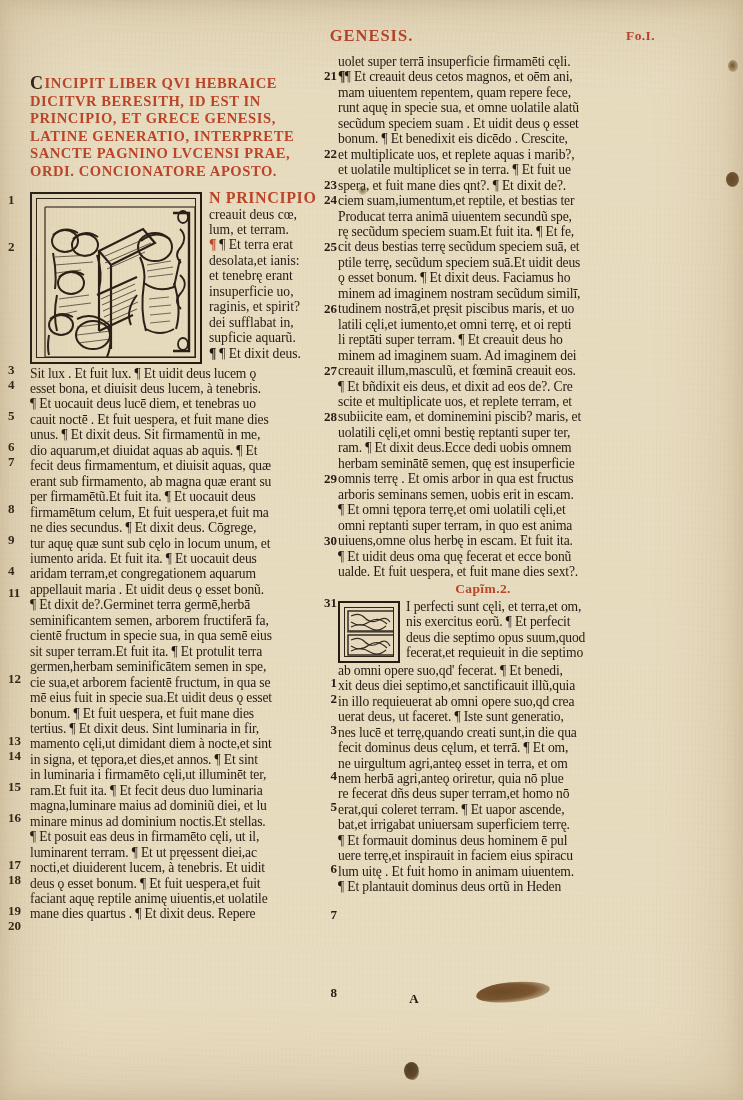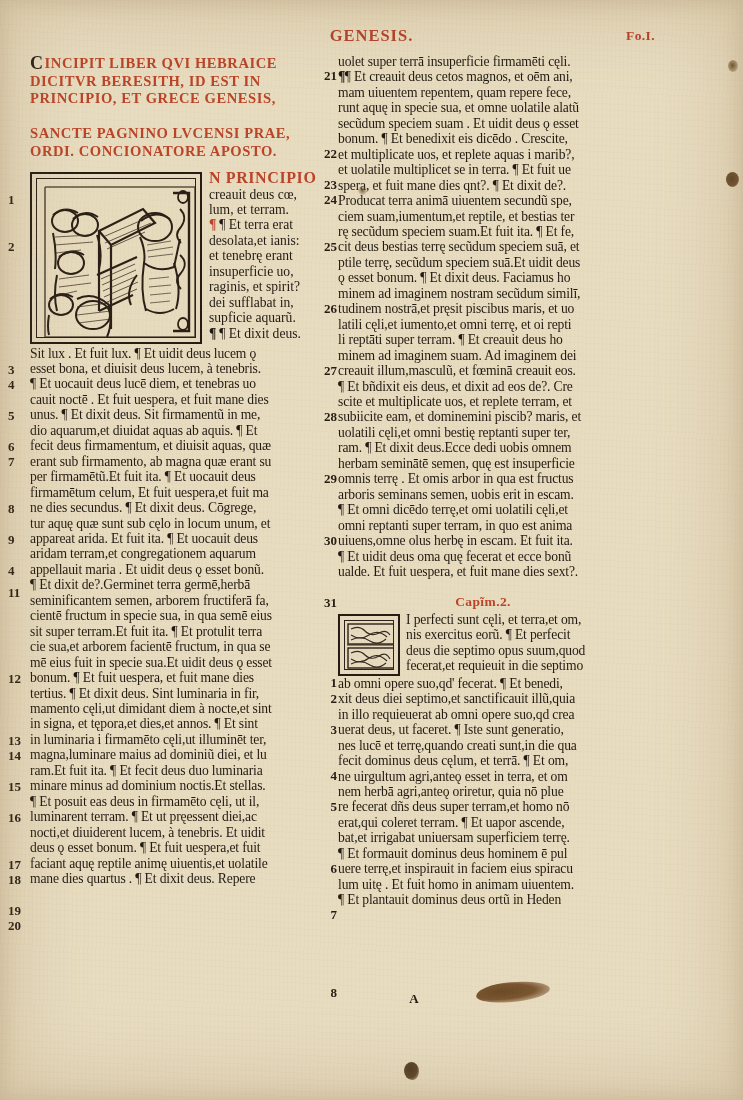--- a/index.html
+++ b/index.html
@@ -106,20 +106,21 @@
 
   
   .incipit {
     color: #bb4428;
     font-weight: bold;
     font-size: 14.6px;
     line-height: 17.6px;
     letter-spacing: .55px;
     text-transform: uppercase;
     font-family: "Liberation Serif", serif;
+    margin-top: 20px;
   }
   .incipit .drop-c {
     display: inline-block;
     color: #2a2019;
     font-size: 18px;
     font-weight: bold;
     line-height: 1;
     vertical-align: -1px;
     margin-right: 1px;
   }
@@ -163,21 +164,21 @@
     border: 1px solid #2b2118;
     overflow: hidden;
   }
 
   .chapter-head {
     color: #bb4428;
     font-weight: bold;
     font-size: 13.5px;
     letter-spacing: .4px;
     text-align: center;
-    margin: 15px 0 2px 0;
+    margin: 2px 0 2px 0;
     font-family: "Liberation Serif", serif;
   }
 
   
   .pil {
     font-weight: bold;
     color: #1e1810;
     font-family: "Liberation Serif", serif;
     letter-spacing: -.5px;
   }
@@ -272,21 +273,21 @@
     <div class="vn" style="top:849px">19</div>
     <div class="vn" style="top:864px">20</div>
   </div>
 
   <div class="col col-left">
 
     <div class="incipit">
       <span class="drop-c">C</span><span>INCIPIT LIBER QVI HEBRAICE</span><br>
       <span>DICITVR BERESITH, ID EST IN</span><br>
       <span>PRINCIPIO, ET GRECE GENESIS,</span><br>
-      <br>
+      <span>LATINE GENERATIO, INTERPRETE</span><br>
       <span>SANCTE PAGNINO LVCENSI PRAE,</span><br>
       <span>ORDI. CONCIONATORE APOSTO.</span>
     </div>
 
     <div style="height:8px"></div>
 
     <div class="woodcut-wrap">
       <div class="woodcut">
         <div class="woodcut-inner">
           <svg width="166" height="166" viewBox="0 0 166 166">
@@ -382,36 +383,37 @@
     <div class="p tight">¶ Et uocauit deus lucē diem, et tenebras uo</div>
     <div class="p tight">cauit noctē . Et fuit uespera, et fuit mane dies</div>
     <div class="p tight">unus. ¶ Et dixit deus. Sit firmamentũ in me,</div>
     <div class="p tight">dio aquarum,et diuidat aquas ab aquis. ¶ Et</div>
     <div class="p tight">fecit deus firmamentum, et diuisit aquas, quæ</div>
     <div class="p tight">erant sub firmamento, ab magna quæ erant su</div>
     <div class="p tight">per firmamētũ.Et fuit ita. ¶ Et uocauit deus</div>
     <div class="p tight">firmamētum celum, Et fuit uespera,et fuit ma</div>
     <div class="p tight">ne dies secundus. ¶ Et dixit deus. Cōgrege,</div>
     <div class="p tight">tur aquę quæ sunt sub cęlo in locum unum, et</div>
-    <div class="p tight">appareat arida. Et fuit ita. ¶ Et uocauit deus</div>
+    <div class="p tight">iumento arida. Et fuit ita. ¶ Et uocauit deus</div>
     <div class="p tight">aridam terram,et congregationem aquarum</div>
     <div class="p tight">appellauit maria . Et uidit deus ǫ esset bonũ.</div>
     <div class="p tight">¶ Et dixit de?.Germinet terra germē,herbā</div>
     <div class="p tight">seminificantem semen, arborem fructiferā fa,</div>
     <div class="p tight">cientē fructum in specie sua, in qua semē eius</div>
     <div class="p tight">sit super terram.Et fuit ita. ¶ Et protulit terra</div>
+    <div class="p tight">germen,herbam seminificātem semen in spe,</div>
     <div class="p tight">cie sua,et arborem facientē fructum, in qua se</div>
     <div class="p tight">mē eius fuit in specie sua.Et uidit deus ǫ esset</div>
     <div class="p tight">bonum. ¶ Et fuit uespera, et fuit mane dies</div>
     <div class="p tight">tertius. ¶ Et dixit deus. Sint luminaria in fir,</div>
     <div class="p tight">mamento cęli,ut dimidant diem à nocte,et sint</div>
     <div class="p tight">in signa, et tępora,et dies,et annos. ¶ Et sint</div>
     <div class="p tight">in luminaria i firmamēto cęli,ut illuminēt ter,</div>
+    <div class="p tight">ram.Et fuit ita. ¶ Et fecit deus duo luminaria</div>
     <div class="p tight">magna,luminare maius ad dominiũ diei, et lu</div>
-    <div class="p tight">ram.Et fuit ita. ¶ Et fecit deus duo luminaria</div>
     <div class="p tight">minare minus ad dominium noctis.Et stellas.</div>
     <div class="p tight">¶ Et posuit eas deus in firmamēto cęli, ut il,</div>
     <div class="p tight">luminarent terram. ¶ Et ut pręessent diei,ac</div>
     <div class="p tight">nocti,et diuiderent lucem, à tenebris. Et uidit</div>
     <div class="p tight">deus ǫ esset bonum. ¶ Et fuit uespera,et fuit</div>
     <div class="p tight">faciant aquę reptile animę uiuentis,et uolatile</div>
     <div class="p tight">mane dies quartus . ¶ Et dixit deus. Repere</div>
   </div>
 
   <div class="vnum-col vnum-mid">
@@ -440,41 +442,41 @@
   <div class="col col-right">
     <div class="p tight">uolet super terrā insuperficie firmamēti cęli.</div>
     <div class="p tight"><span class="pil">¶</span><span>¶ Et creauit deus cetos magnos, et oēm ani,</span></div>
     <div class="p tight">mam uiuentem repentem, quam repere fece,</div>
     <div class="p tight">runt aquę in specie sua, et omne uolatile alatũ</div>
     <div class="p tight">secũdum speciem suam . Et uidit deus ǫ esset</div>
     <div class="p tight">bonum. ¶ Et benedixit eis dicēdo . Crescite,</div>
     <div class="p tight">et multiplicate uos, et replete aquas i marib?,</div>
     <div class="p tight">et uolatile multiplicet se in terra. ¶ Et fuit ue</div>
     <div class="p tight">spera, et fuit mane dies qnt?. ¶ Et dixit de?.</div>
+    <div class="p tight">ciem suam,iumentum,et reptile, et bestias ter</div>
     <div class="p tight">Producat terra animā uiuentem secundũ spe,</div>
-    <div class="p tight">ciem suam,iumentum,et reptile, et bestias ter</div>
     <div class="p tight">rę secũdum speciem suam.Et fuit ita. ¶ Et fe,</div>
     <div class="p tight">cit deus bestias terrę secũdum speciem suā, et</div>
     <div class="p tight">ptile terrę, secũdum speciem suā.Et uidit deus</div>
     <div class="p tight">ǫ esset bonum. ¶ Et dixit deus. Faciamus ho</div>
     <div class="p tight">minem ad imaginem nostram secũdum similī,</div>
     <div class="p tight">tudinem nostrā,et pręsit piscibus maris, et uo</div>
     <div class="p tight">latili cęli,et iumento,et omni terrę, et oi repti</div>
     <div class="p tight"><span>li reptāti super terram. ¶ Et creauit deus ho</span></div>
     <div class="p tight">minem ad imaginem suam. Ad imaginem dei</div>
     <div class="p tight">creauit illum,masculũ, et fœminā creauit eos.</div>
     <div class="p tight">¶ Et bñdixit eis deus, et dixit ad eos de?. Cre</div>
     <div class="p tight">scite et multiplicate uos, et replete terram, et</div>
     <div class="p tight">subiicite eam, et dominemini piscib? maris, et</div>
     <div class="p tight">uolatili cęli,et omni bestię reptanti super ter,</div>
     <div class="p tight">ram. ¶ Et dixit deus.Ecce dedi uobis omnem</div>
     <div class="p tight">herbam seminātē semen, quę est insuperficie</div>
     <div class="p tight">omnis terrę . Et omis arbor in qua est fructus</div>
     <div class="p tight">arboris seminans semen, uobis erit in escam.</div>
-    <div class="p tight">¶ Et omni dicēdo terrę,et omi uolatili cęli,et</div>
+    <div class="p tight">¶ Et omni tępora terrę,et omi uolatili cęli,et</div>
     <div class="p tight">omni reptanti super terram, in quo est anima</div>
     <div class="p tight">uiuens,omne olus herbę in escam. Et fuit ita.</div>
     <div class="p tight">¶ Et uidit deus oma quę fecerat et ecce bonũ</div>
     <div class="p tight">ualde. Et fuit uespera, et fuit mane dies sext?.</div>
 
     <div class="chapter-head">Capĩm.2.</div>
 
     <div class="initial-small">
       <div class="ornbox">
         <svg width="52" height="52" viewBox="0 0 52 52">

